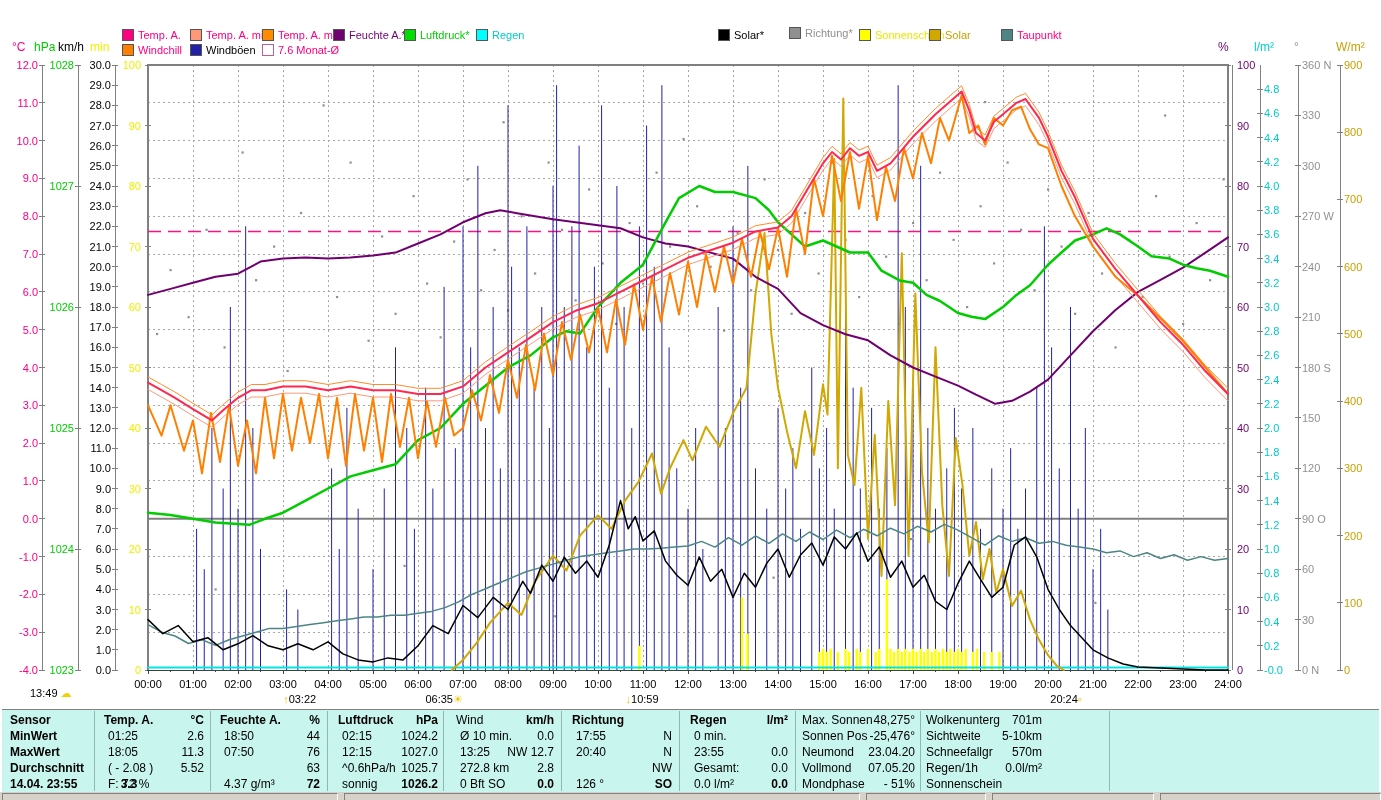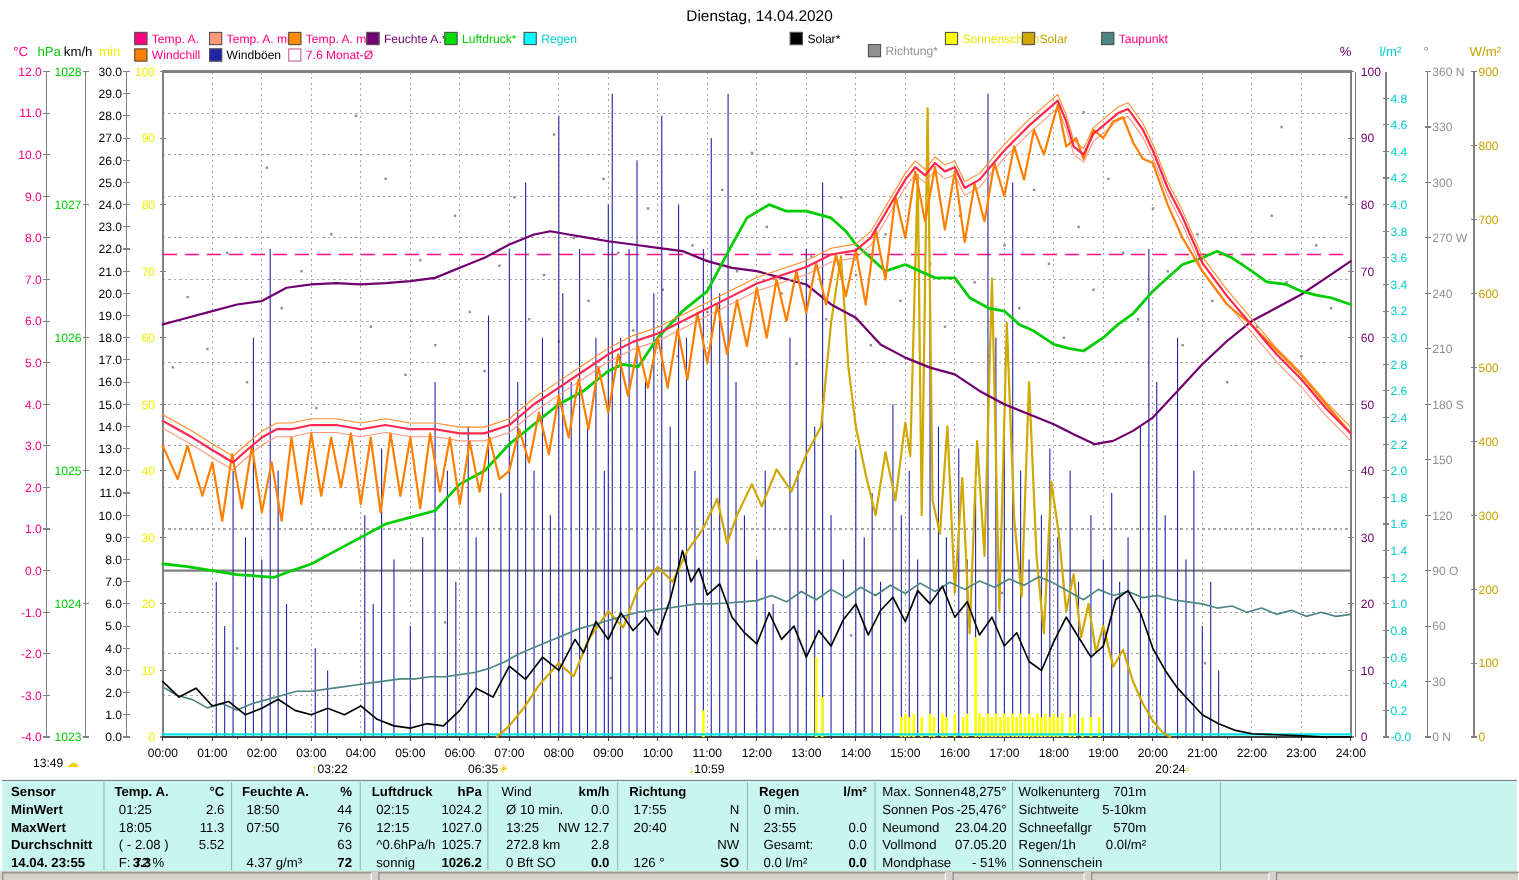--- a/index.html
+++ b/index.html
@@ -16,30 +16,29 @@
   .tdiv{position:absolute;top:1px;bottom:1px;width:1px;background:#9ad0c8;}
   #statusbar{position:absolute;left:0;top:792px;width:1381px;height:8px;background:#d6d2ca;}
   .sbpanel{position:absolute;top:1px;height:12px;background:#d6d2ca;border:1px solid;border-color:#808080 #ffffff #ffffff #808080;}
   #blmarker{position:absolute;font-size:11px;color:#000;white-space:nowrap;}
   text{font-family:"Liberation Sans",sans-serif;}
 </style>
 </head>
 <body>
 <div id="stage">
 
-  <div id="title">Dienstag, 14.04.2020</div>
   <div id="legend">
       <div class="legend-item" style="left: 122px; top: 29px;"><span class="sw" style="background: rgb(255, 0, 128);"></span><span class="lb" style="color: rgb(255, 0, 128);">Temp. A.</span></div>
       <div class="legend-item" style="left: 190px; top: 29px;"><span class="sw" style="background: rgb(255, 152, 120);"></span><span class="lb" style="color: rgb(255, 0, 128);">Temp. A. min</span></div>
       <div class="legend-item" style="left: 262px; top: 29px;"><span class="sw" style="background: rgb(255, 140, 0);"></span><span class="lb" style="color: rgb(255, 0, 128);">Temp. A. max</span></div>
       <div class="legend-item" style="left: 333px; top: 29px;"><span class="sw" style="background: rgb(112, 0, 112);"></span><span class="lb" style="color: rgb(112, 0, 112);">Feuchte A.*</span></div>
       <div class="legend-item" style="left: 404px; top: 29px;"><span class="sw" style="background: rgb(0, 221, 0);"></span><span class="lb" style="color: rgb(0, 204, 0);">Luftdruck*</span></div>
       <div class="legend-item" style="left: 476px; top: 29px;"><span class="sw" style="background: rgb(0, 255, 255);"></span><span class="lb" style="color: rgb(0, 204, 204);">Regen</span></div>
       <div class="legend-item" style="left: 718px; top: 29px;"><span class="sw" style="background: rgb(0, 0, 0);"></span><span class="lb" style="color: rgb(0, 0, 0);">Solar*</span></div>
-      <div class="legend-item" style="left: 789px; top: 40px;"><span class="sw" style="background: rgb(144, 144, 144);"></span><span class="lb" style="color: rgb(144, 144, 144);">Richtung*</span></div>
+      <div class="legend-item" style="left: 789px; top: 27px;"><span class="sw" style="background: rgb(144, 144, 144);"></span><span class="lb" style="color: rgb(144, 144, 144);">Richtung*</span></div>
       <div class="legend-item" style="left: 859px; top: 29px;"><span class="sw" style="background: rgb(255, 255, 0);"></span><span class="lb" style="color: rgb(232, 232, 0);">Sonnenschein</span></div>
       <div class="legend-item" style="left: 929px; top: 29px;"><span class="sw" style="background: rgb(208, 168, 0);"></span><span class="lb" style="color: rgb(200, 160, 0);">Solar</span></div>
       <div class="legend-item" style="left: 1001px; top: 29px;"><span class="sw" style="background: rgb(77, 133, 133);"></span><span class="lb" style="color: rgb(255, 0, 128);">Taupunkt</span></div>
       <div class="legend-item" style="left: 122px; top: 44px;"><span class="sw" style="background: rgb(255, 128, 0);"></span><span class="lb" style="color: rgb(255, 0, 128);">Windchill</span></div>
       <div class="legend-item" style="left: 190px; top: 44px;"><span class="sw" style="background: rgb(34, 34, 168);"></span><span class="lb" style="color: rgb(0, 0, 0);">Windböen</span></div>
       <div class="legend-item" style="left: 262px; top: 44px;"><span class="sw" style="background: rgb(255, 255, 255); border-color: rgb(192, 96, 144);"></span><span class="lb" style="color: rgb(255, 0, 128);">7.6 Monat-Ø</span></div>
     </div>
   <div id="units">
       <div class="unit-label" style="left: 12px; top: 40px; color: rgb(255, 0, 128);">°C</div>
       <div class="unit-label" style="left: 34px; top: 40px; color: rgb(0, 204, 0);">hPa</div>

